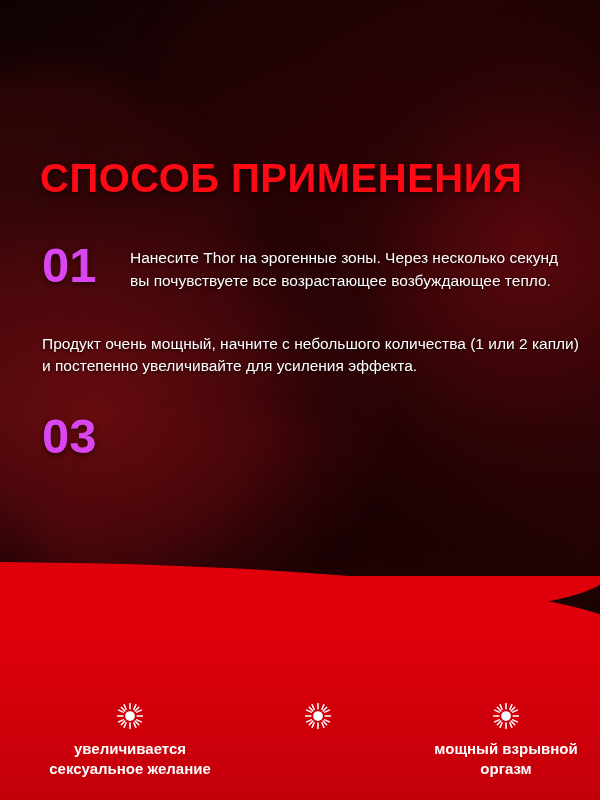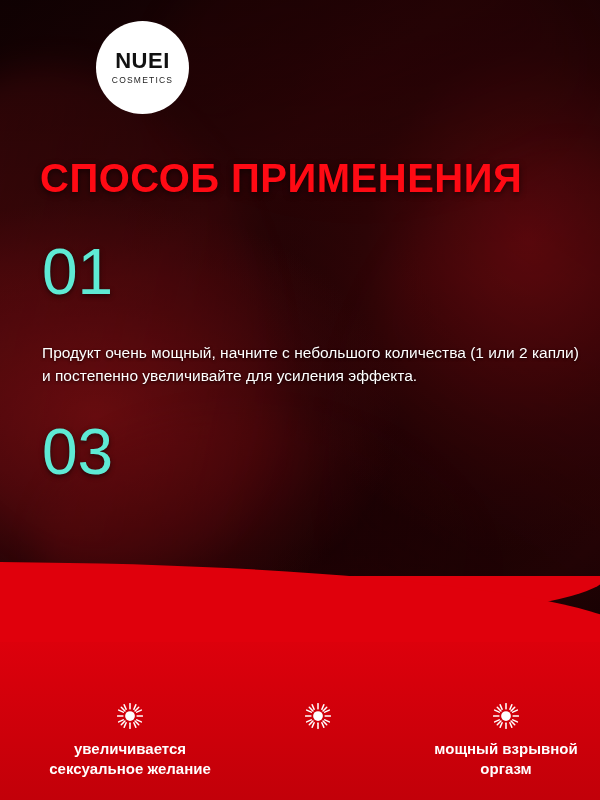--- a/index.html
+++ b/index.html
@@ -118,23 +118,23 @@
     top: 243px;
   }
   .step {
     display: flex;
     align-items: flex-start;
     margin-bottom: 36px;
   }
   .step-num {
     width: 88px;
     flex: 0 0 88px;
-    font-size: 64px;
-    font-weight: normal;
-    color: #5eead4;
+    font-size: 49px;
+    font-weight: bold;
+    color: #d946ef;
     line-height: .92;
     text-shadow: 0 2px 5px rgba(0,0,0,.55);
   }
   .step-text {
     flex: 1;
     color: #ffffff;
     font-size: 15.5px;
     line-height: 1.47;
     padding-top: 4px;
     text-shadow: 0 1px 3px rgba(0,0,0,.7);
@@ -173,31 +173,28 @@
 
 <div class="page">
 
   <div class="bg-base"></div>
   <div class="bg-fold fold1"></div>
   <div class="bg-fold fold2"></div>
   <div class="bg-fold fold3"></div>
   <div class="bg-fold fold4"></div>
   <div class="bg-dark-overlay"></div>
 
-  <div class="logo">
-    <div class="logo-main">NUEI</div>
-    <div class="logo-sub">COSMETICS</div>
-  </div>
 
   <div class="heading">СПОСОБ ПРИМЕНЕНИЯ</div>
 
   <div class="steps">
 
     <div class="step">
       <div class="step-num">01</div>
+      <div class="step-text">Нанесите Thor  на эрогенные зоны. Через несколько секунд вы почувствуете все возрастающее возбуждающее тепло.</div>
     </div>
 
     <div class="step">
       <div class="step-text">Продукт очень мощный,  начните с  небольшого количества (1 или 2 капли) и постепенно увеличивайте для усиления эффекта.</div>
     </div>
 
     <div class="step">
       <div class="step-num">03</div>
     </div>
 

